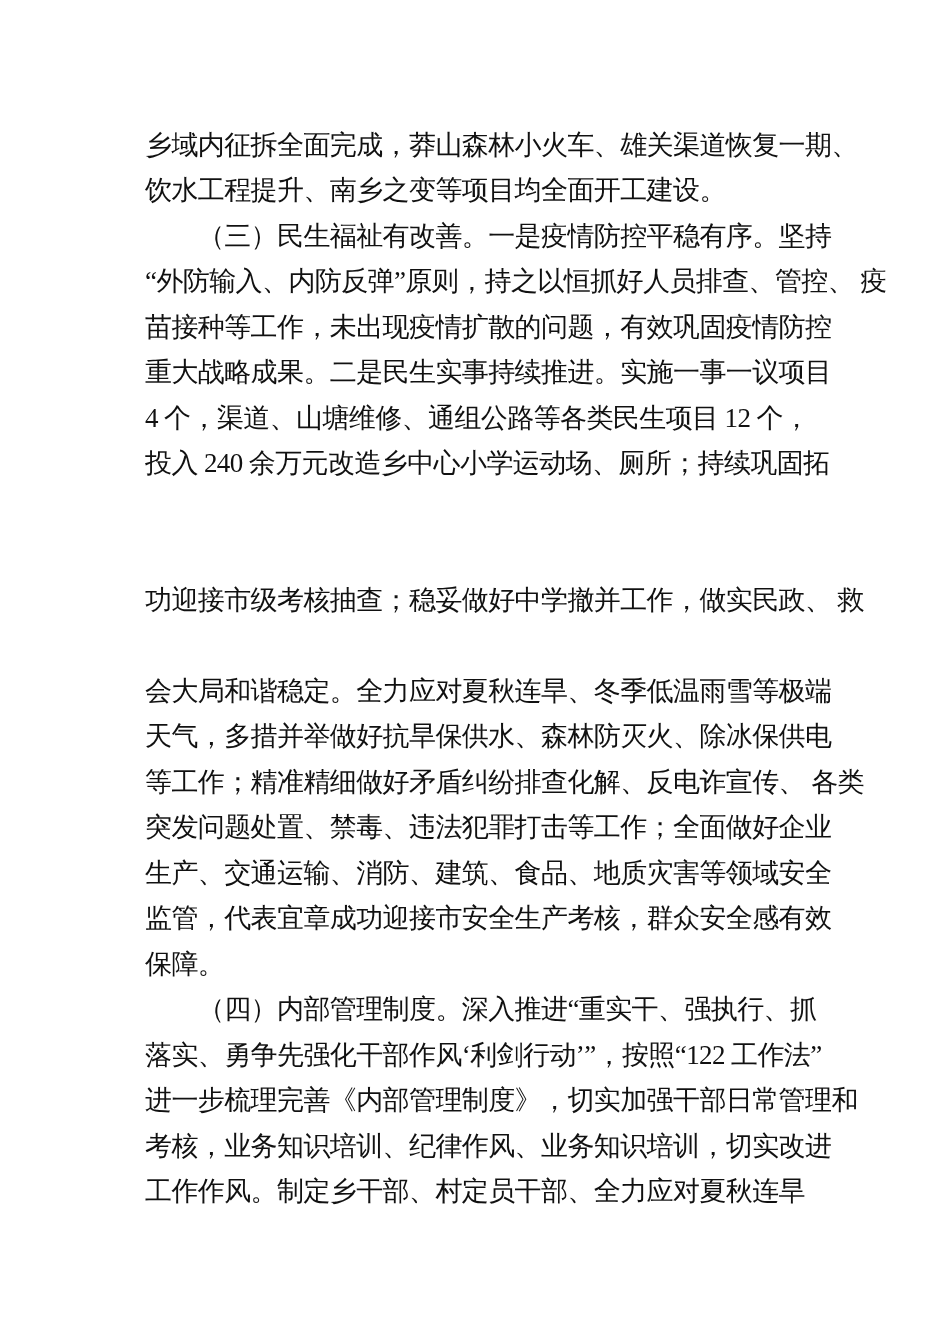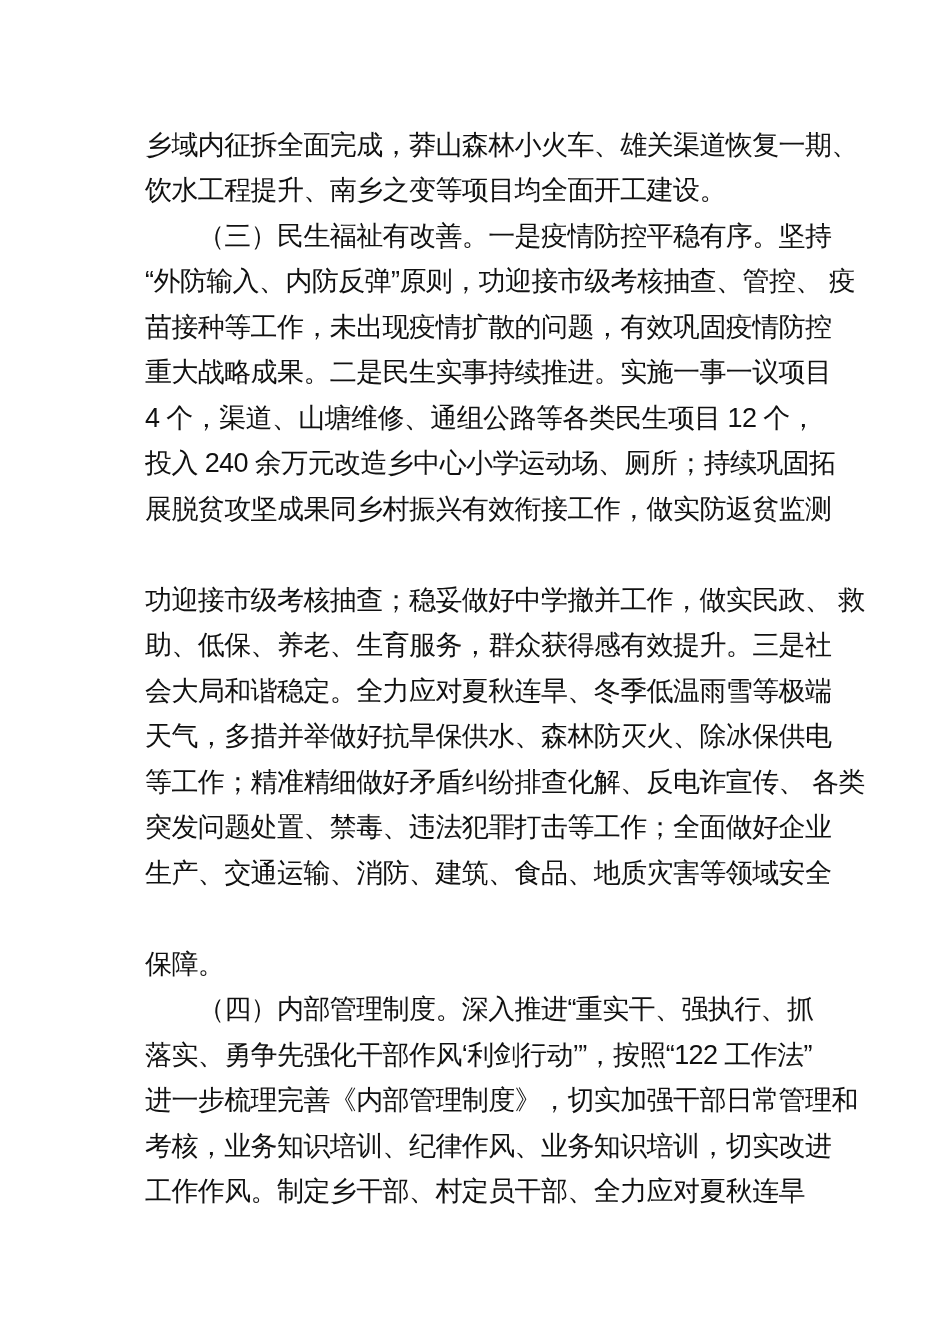--- a/index.html
+++ b/index.html
@@ -18,46 +18,45 @@
       left: 0;
       top: 0;
       width: 950px;
       height: 1344px;
       background: #ffffff;
     }
     .line {
       position: absolute;
       left: 145px;
       white-space: nowrap;
-      font-family: Liberation Sans, sans-serif;
+      font-family: Liberation Serif, serif;
       font-size: 27px;
       line-height: 34px;
       color: #111111;
       letter-spacing: -0.6px;
     }
   </style>
 </head>
 <body>
 
 <div class="page">
   <div class="line" style="top:128px">乡域内征拆全面完成，莽山森林小火车、雄关渠道恢复一期、</div>
   <div class="line" style="top:173px">饮水工程提升、南乡之变等项目均全面开工建设。</div>
   <div class="line" style="top:219px">　　（三）民生福祉有改善。一是疫情防控平稳有序。坚持</div>
-  <div class="line" style="top:264px">“外防输入、内防反弹”原则，功迎接市级考核抽查、管控、 疫</div>
+  <div class="line" style="top:264px">“外防输入、内防反弹”原则，持之以恒抓好人员排查、管控、 疫</div>
   <div class="line" style="top:310px">苗接种等工作，未出现疫情扩散的问题，有效巩固疫情防控</div>
   <div class="line" style="top:355px">重大战略成果。二是民生实事持续推进。实施一事一议项目</div>
   <div class="line" style="top:401px">4 个，渠道、山塘维修、通组公路等各类民生项目 12 个，</div>
   <div class="line" style="top:446px">投入 240 余万元改造乡中心小学运动场、厕所；持续巩固拓</div>
-  <div class="line" style="top:492px">展脱贫攻坚成果同乡村振兴有效衔接工作，做实防返贫监测</div>
   <div class="line" style="top:583px">功迎接市级考核抽查；稳妥做好中学撤并工作，做实民政、 救</div>
-  <div class="line" style="top:628px">助、低保、养老、生育服务，群众获得感有效提升。三是社</div>
   <div class="line" style="top:674px">会大局和谐稳定。全力应对夏秋连旱、冬季低温雨雪等极端</div>
   <div class="line" style="top:719px">天气，多措并举做好抗旱保供水、森林防灭火、除冰保供电</div>
   <div class="line" style="top:765px">等工作；精准精细做好矛盾纠纷排查化解、反电诈宣传、 各类</div>
   <div class="line" style="top:810px">突发问题处置、禁毒、违法犯罪打击等工作；全面做好企业</div>
   <div class="line" style="top:856px">生产、交通运输、消防、建筑、食品、地质灾害等领域安全</div>
+  <div class="line" style="top:901px">监管，代表宜章成功迎接市安全生产考核，群众安全感有效</div>
   <div class="line" style="top:947px">保障。</div>
   <div class="line" style="top:992px">　　（四）内部管理制度。深入推进“重实干、强执行、抓</div>
   <div class="line" style="top:1038px">落实、勇争先强化干部作风‘利剑行动’”，按照“122 工作法”</div>
   <div class="line" style="top:1083px">进一步梳理完善《内部管理制度》，切实加强干部日常管理和</div>
   <div class="line" style="top:1129px">考核，业务知识培训、纪律作风、业务知识培训，切实改进</div>
   <div class="line" style="top:1174px">工作作风。制定乡干部、村定员干部、全力应对夏秋连旱</div>
 </div>
 
 </body></html>

